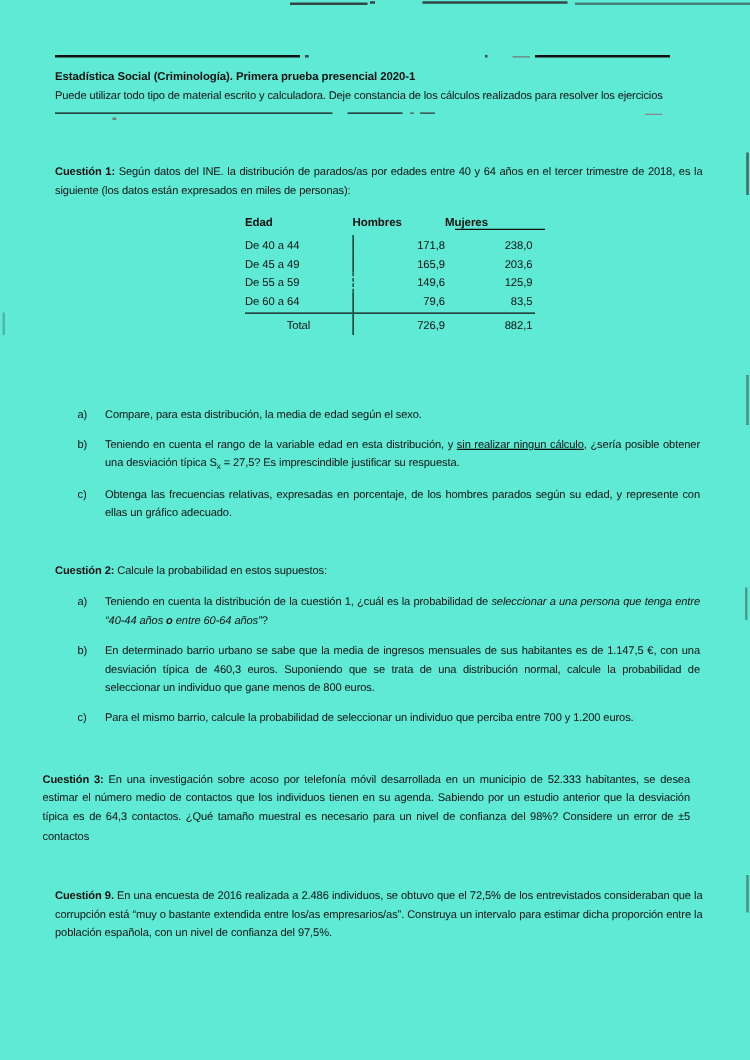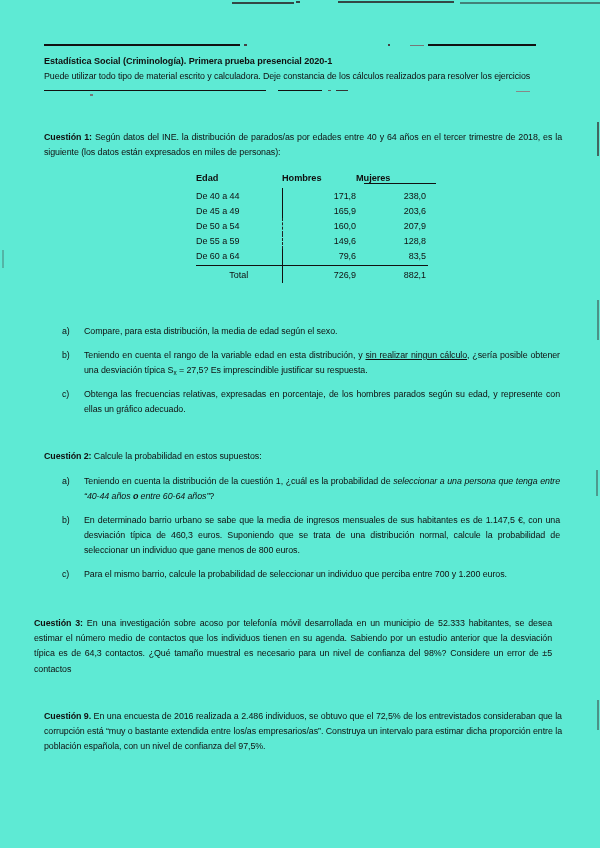--- a/index.html
+++ b/index.html
@@ -273,29 +273,24 @@
         <tr class="r-40">
           <td class="edad">De 40 a 44</td>
           <td class="num">171,8</td>
           <td class="num muj">238,0</td>
         </tr>
         <tr class="r-45">
           <td class="edad">De 45 a 49</td>
           <td class="num">165,9</td>
           <td class="num muj">203,6</td>
         </tr>
-        <tr class="r-50">
-          <td class="edad">De 50 a 54</td>
-          <td class="num">160,0</td>
-          <td class="num muj">207,9</td>
-        </tr>
         <tr class="r-55">
           <td class="edad">De 55 a 59</td>
           <td class="num">149,6</td>
-          <td class="num muj">128,8</td>
+          <td class="num muj">125,9</td>
         </tr>
         <tr class="r-64">
           <td class="edad">De 60 a 64</td>
           <td class="num">79,6</td>
           <td class="num muj">83,5</td>
         </tr>
         <tr class="total-row">
           <td class="edad">Total</td>
           <td class="num">726,9</td>
           <td class="num muj">882,1</td>

